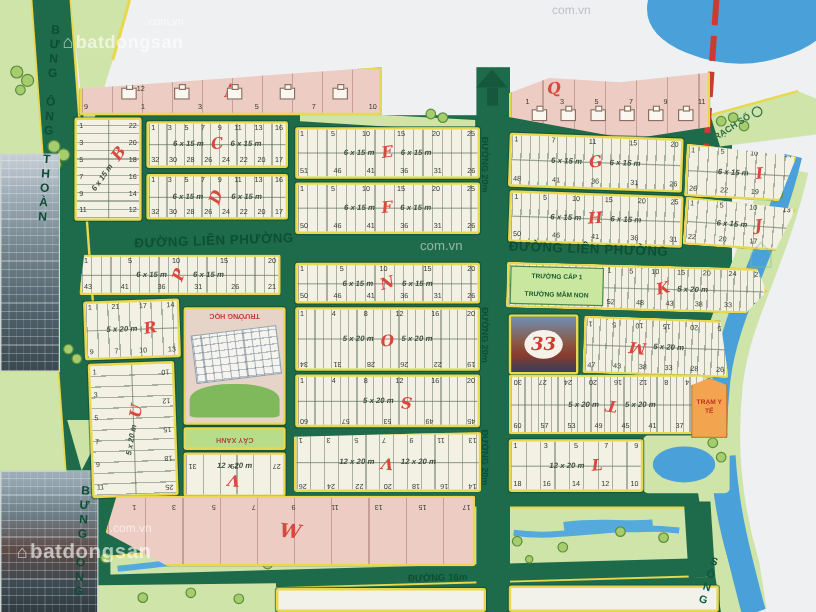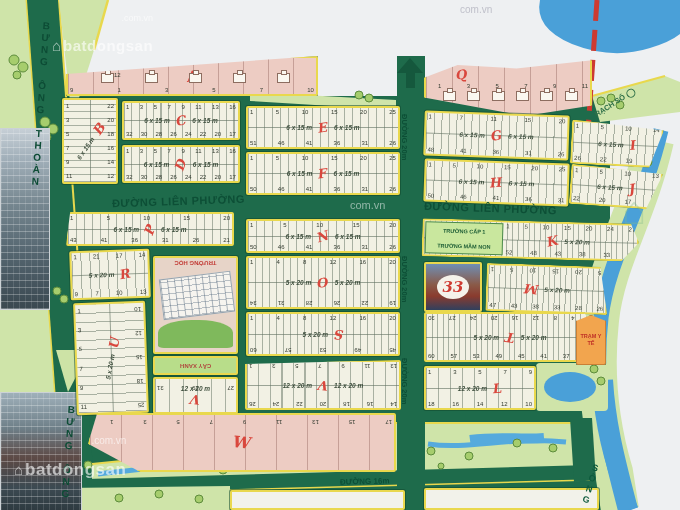--- a/index.html
+++ b/index.html
@@ -150,21 +150,21 @@
   .lbl-rach{left:592px;top:98px;font-size:7.5px;transform:rotate(-33deg);color:#2f7048;}
   .circ{display:inline-block;width:7px;height:7px;border:1px solid #2f7048;border-radius:50%;
         vertical-align:middle;margin-left:2px;}
 
   
   .arrow{position:absolute;left:396px;top:58px;width:28px;height:34px;z-index:4;}
   .arrow .head{width:0;height:0;border-left:13px solid transparent;border-right:13px solid transparent;
         border-bottom:15px solid #15583d;margin:0 auto;}
   .arrow .stem{width:9px;height:15px;background:#15583d;margin:0 auto;}
   .wm{position:absolute;z-index:5;color:rgba(255,255,255,.62);line-height:1;}
-  .wm .dom{font-size:9px;text-align:right;display:block;margin-bottom:15px;}
+  .wm .dom{font-size:9px;text-align:right;display:block;margin-bottom:5px;}
   .wm .brand{font-size:15px;font-weight:bold;letter-spacing:.5px;}
   .wm .hicon{font-size:15px;margin-right:2px;}
   .wm1{left:52px;top:14px;}
   .wm2{left:14px;top:436px;}  .wm2 .brand{font-size:17px;} .wm2 .dom{font-size:10px;}
   .wm3{left:350px;top:200px;font-size:11px;color:rgba(255,255,255,.5);}
   .wm4{left:460px;top:5px;font-size:10px;color:rgba(160,160,175,.6);}
   .wm5{left:622px;top:190px;font-size:40px;color:rgba(130,190,140,.35);}
 </style>
 </head>
 <body>

